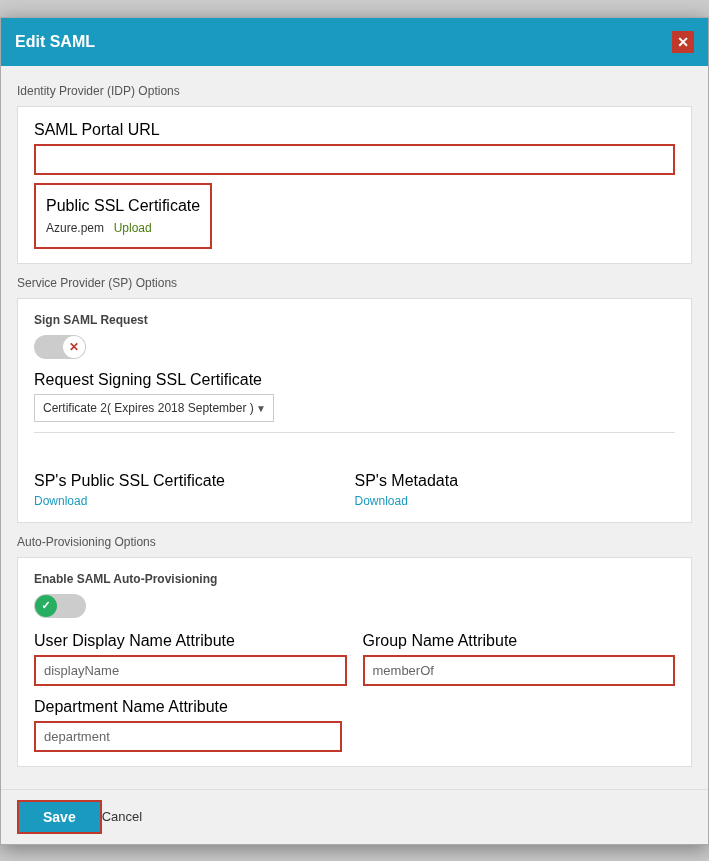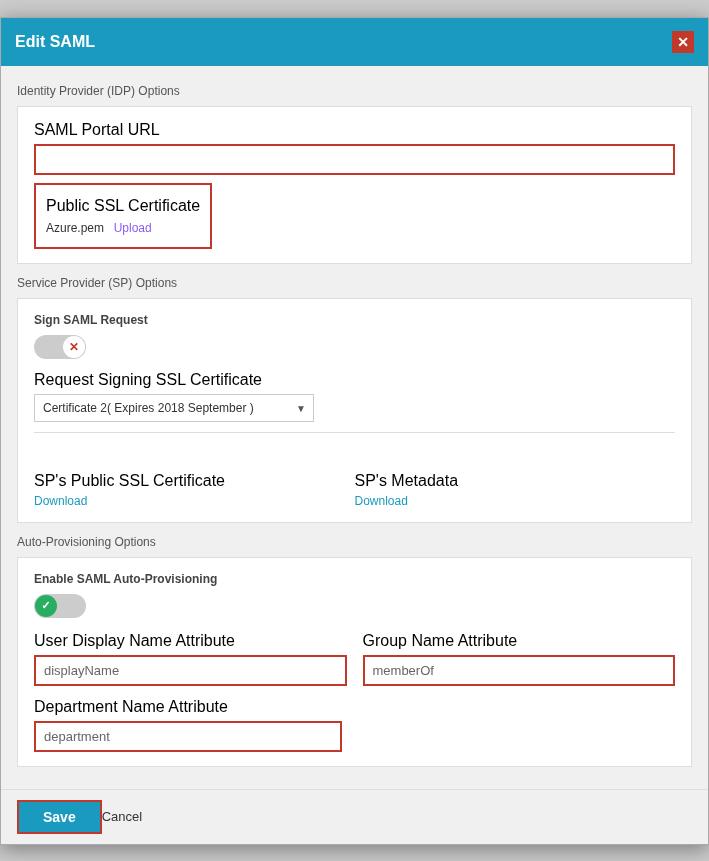--- a/index.html
+++ b/index.html
@@ -88,21 +88,21 @@
       display: inline-block;
       margin-top: 8px;
       background: white;
     }
     .cert-box .cert-name {
       font-size: 12px;
       color: #333;
       text-align: right;
     }
     .cert-box .upload-link {
-      color: #8b5cf6;
+      color: #4d7c0f;
       font-size: 12px;
       cursor: pointer;
       margin-left: 6px;
       text-decoration: none;
     }
     .toggle-container {
       display: flex;
       align-items: center;
       margin-top: 8px;
     }
@@ -156,21 +156,21 @@
       justify-content: center;
     }
     .toggle-on .knob-on-icon {
       color: white;
       font-size: 11px;
       font-weight: bold;
     }
     .select-container {
       position: relative;
       display: inline-block;
-      width: 280px;
+      width: 240px;
     }
     .field-select {
       width: 100%;
       padding: 6px 8px;
       font-size: 12px;
       border: 1px solid #ccc;
       background: white;
       appearance: none;
       -webkit-appearance: none;
       color: #333;

